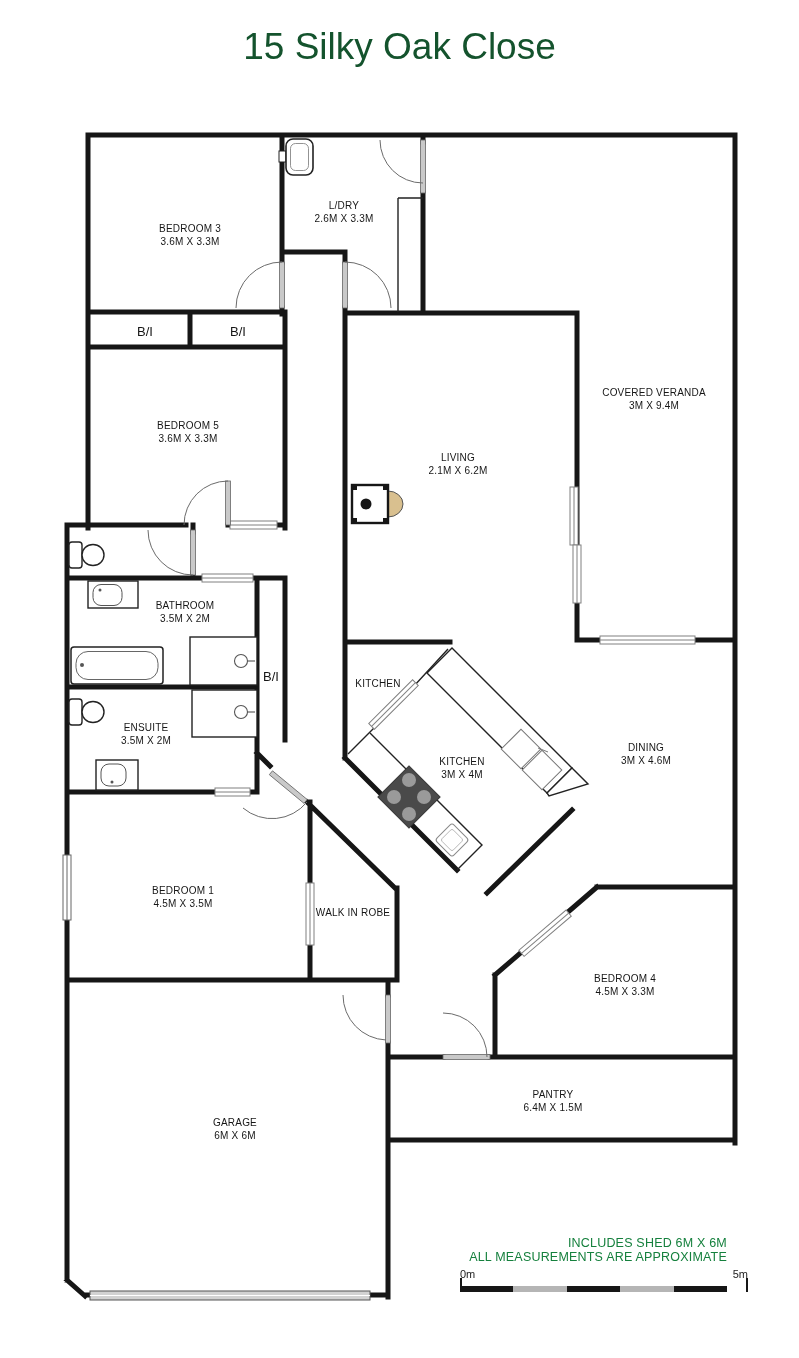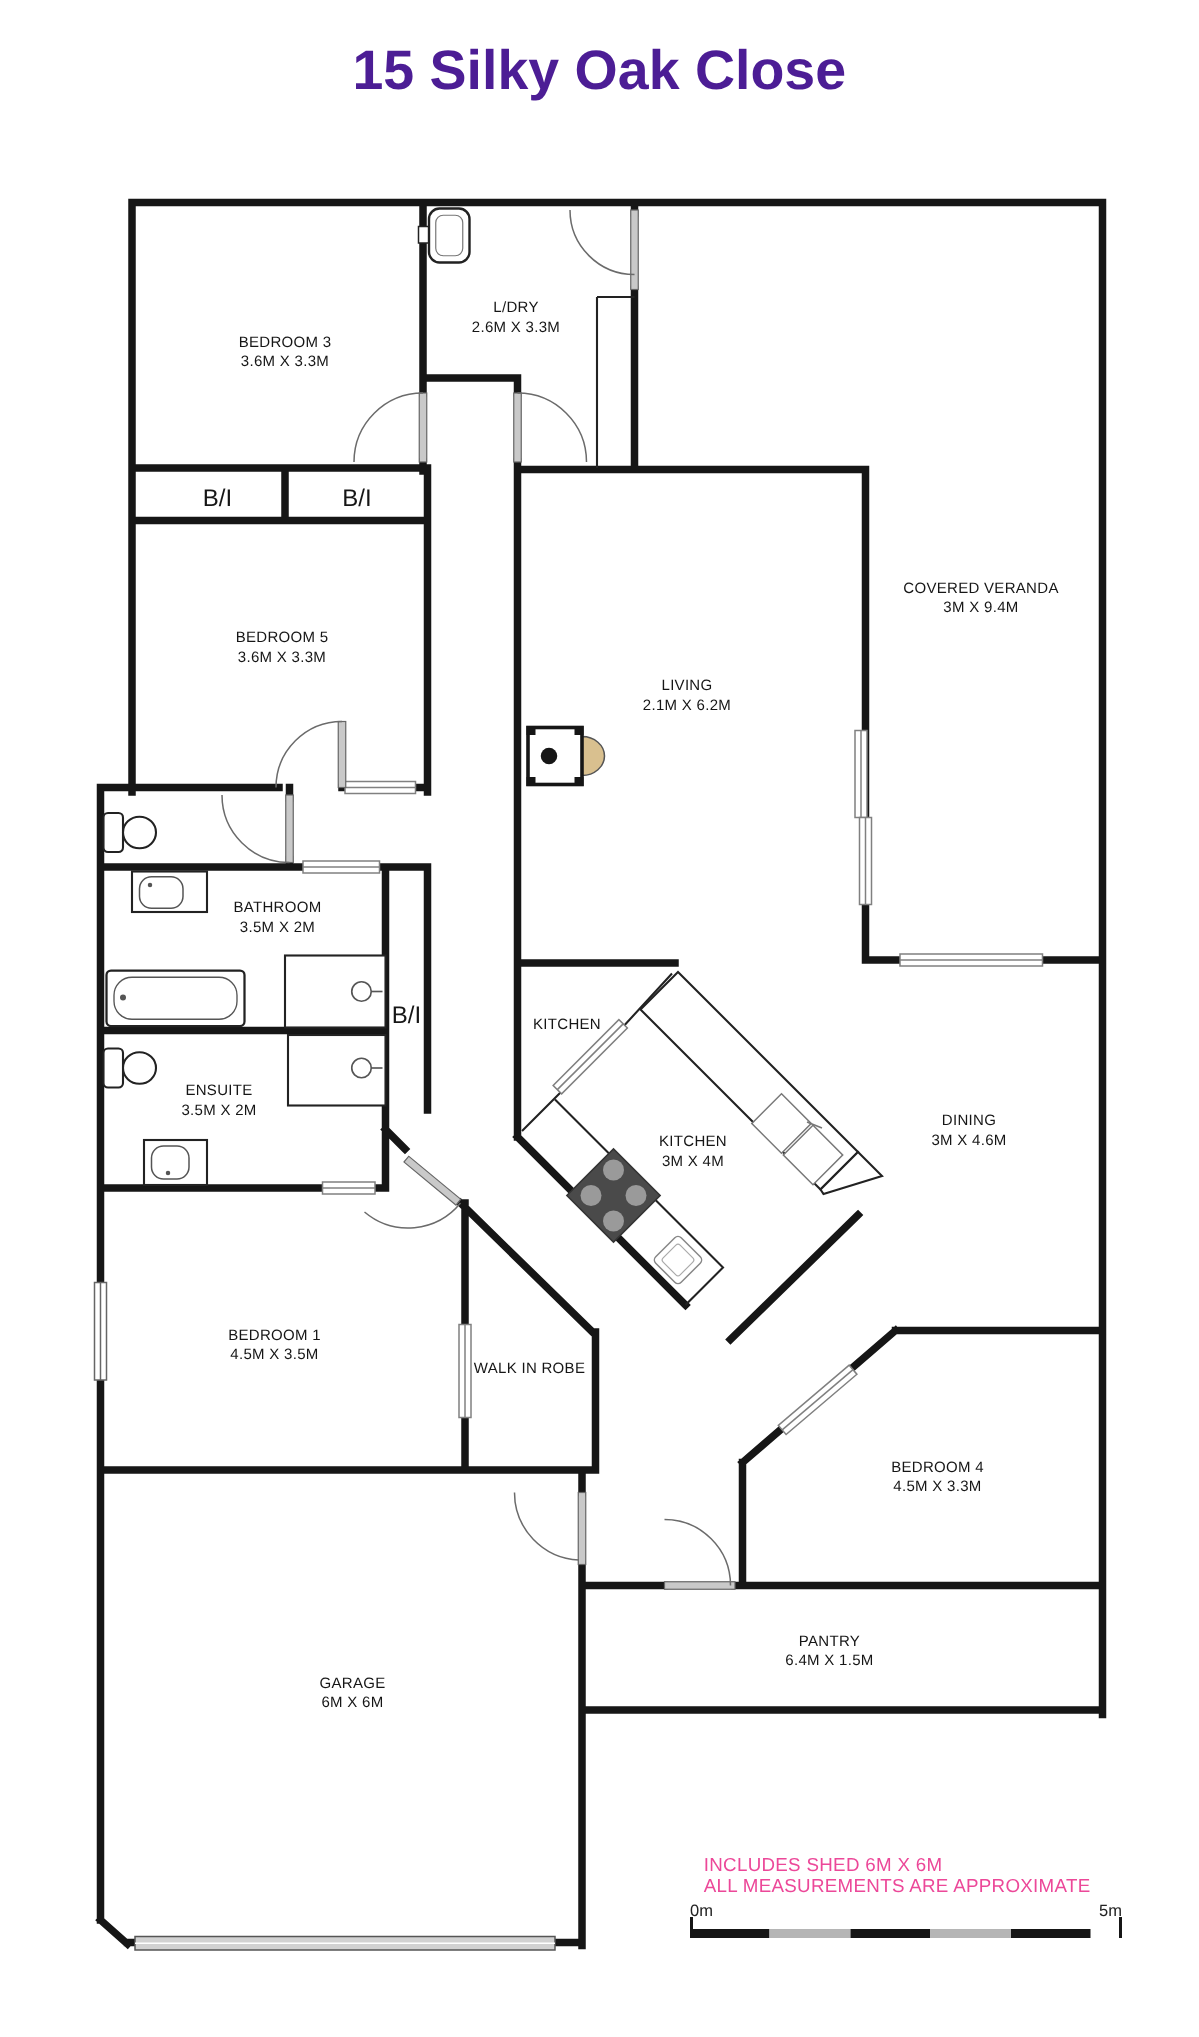--- a/index.html
+++ b/index.html
@@ -1,27 +1,27 @@
 <!DOCTYPE html>
 <html><head>
 <meta charset="utf-8">
 <style>
   html,body{margin:0;padding:0;background:#fff;}
   #stage{position:relative;width:799px;height:1358px;background:#fff;overflow:hidden;
          font-family:"Liberation Sans", sans-serif;}
   #plan-svg{position:absolute;left:0;top:0;}
   .title{position:absolute;left:50%;top:26px;transform:translateX(-50%);
-         font-size:37px;color:#4c1d95;white-space:nowrap;font-weight:bold;}
+         font-size:37px;color:#14532d;white-space:nowrap;}
   .room-label{position:absolute;transform:translateX(-50%);text-align:center;
               font-size:10px;line-height:13px;color:#161616;letter-spacing:.2px;white-space:nowrap;}
   .room-label .nm{display:block;}
   .room-label .dm{display:block;}
-  .bi-label{position:absolute;transform:translateX(-50%);font-size:16px;color:#161616;white-space:nowrap;}
-  .notes{position:absolute;right:72px;top:1236px;font-size:12.5px;
-         line-height:14px;color:#ec4899;letter-spacing:.2px;}
+  .bi-label{position:absolute;transform:translateX(-50%);font-size:13px;color:#161616;white-space:nowrap;}
+  .notes{position:absolute;right:72px;top:1236px;text-align:right;font-size:12.5px;
+         line-height:14px;color:#15803d;letter-spacing:.2px;}
   .scalebar{position:absolute;left:460px;top:1268px;width:288px;height:28px;}
   .scalebar .lab{position:absolute;top:0;font-size:11px;color:#222;}
   .scalebar .lab.start{left:0;}
   .scalebar .lab.end{right:0;}
   .scalebar .bar{position:absolute;left:0;top:18px;width:267px;height:6px;display:flex;}
   .scalebar .seg{height:6px;flex:1;}
   .seg.dark{background:#161616;}
   .seg.lite{background:#b5b5b5;}
   .scalebar .tick{position:absolute;top:10px;width:2px;height:14px;background:#161616;}
   .scalebar .tick.t0{left:0;}

